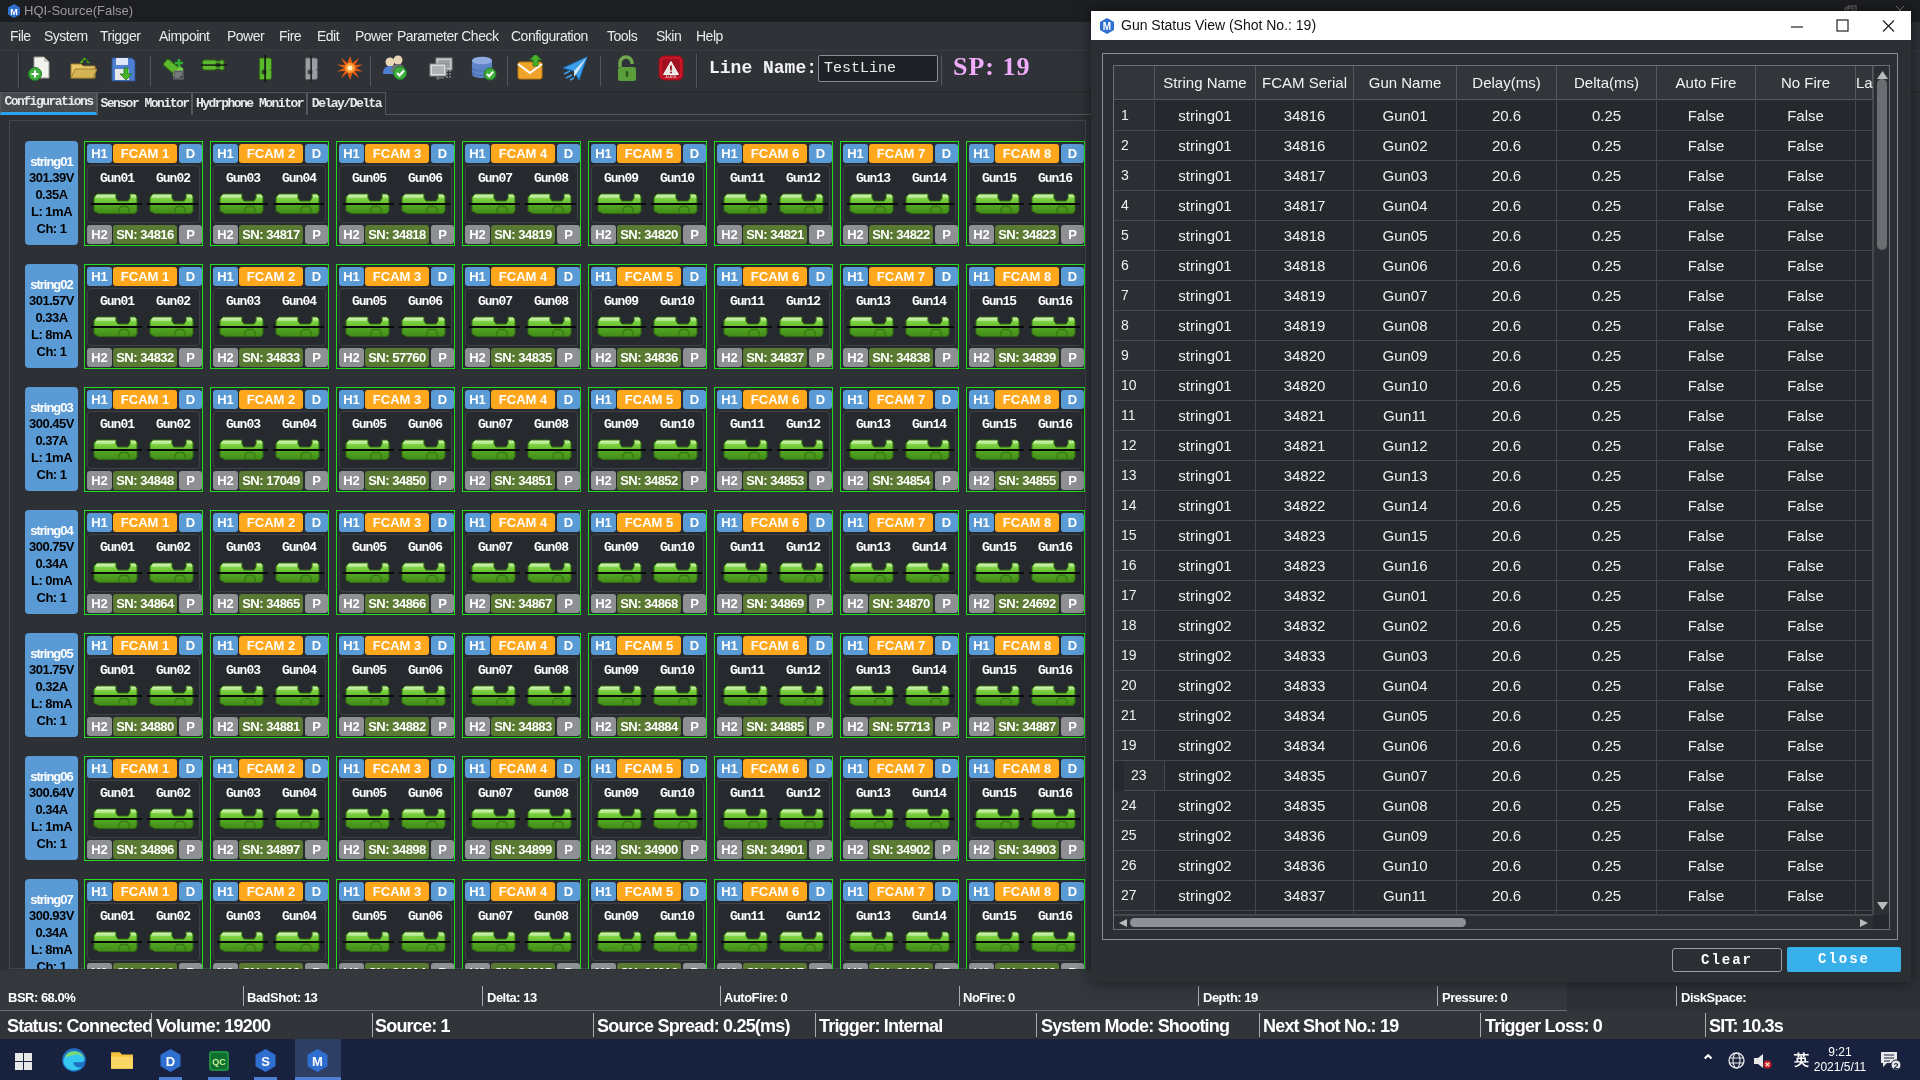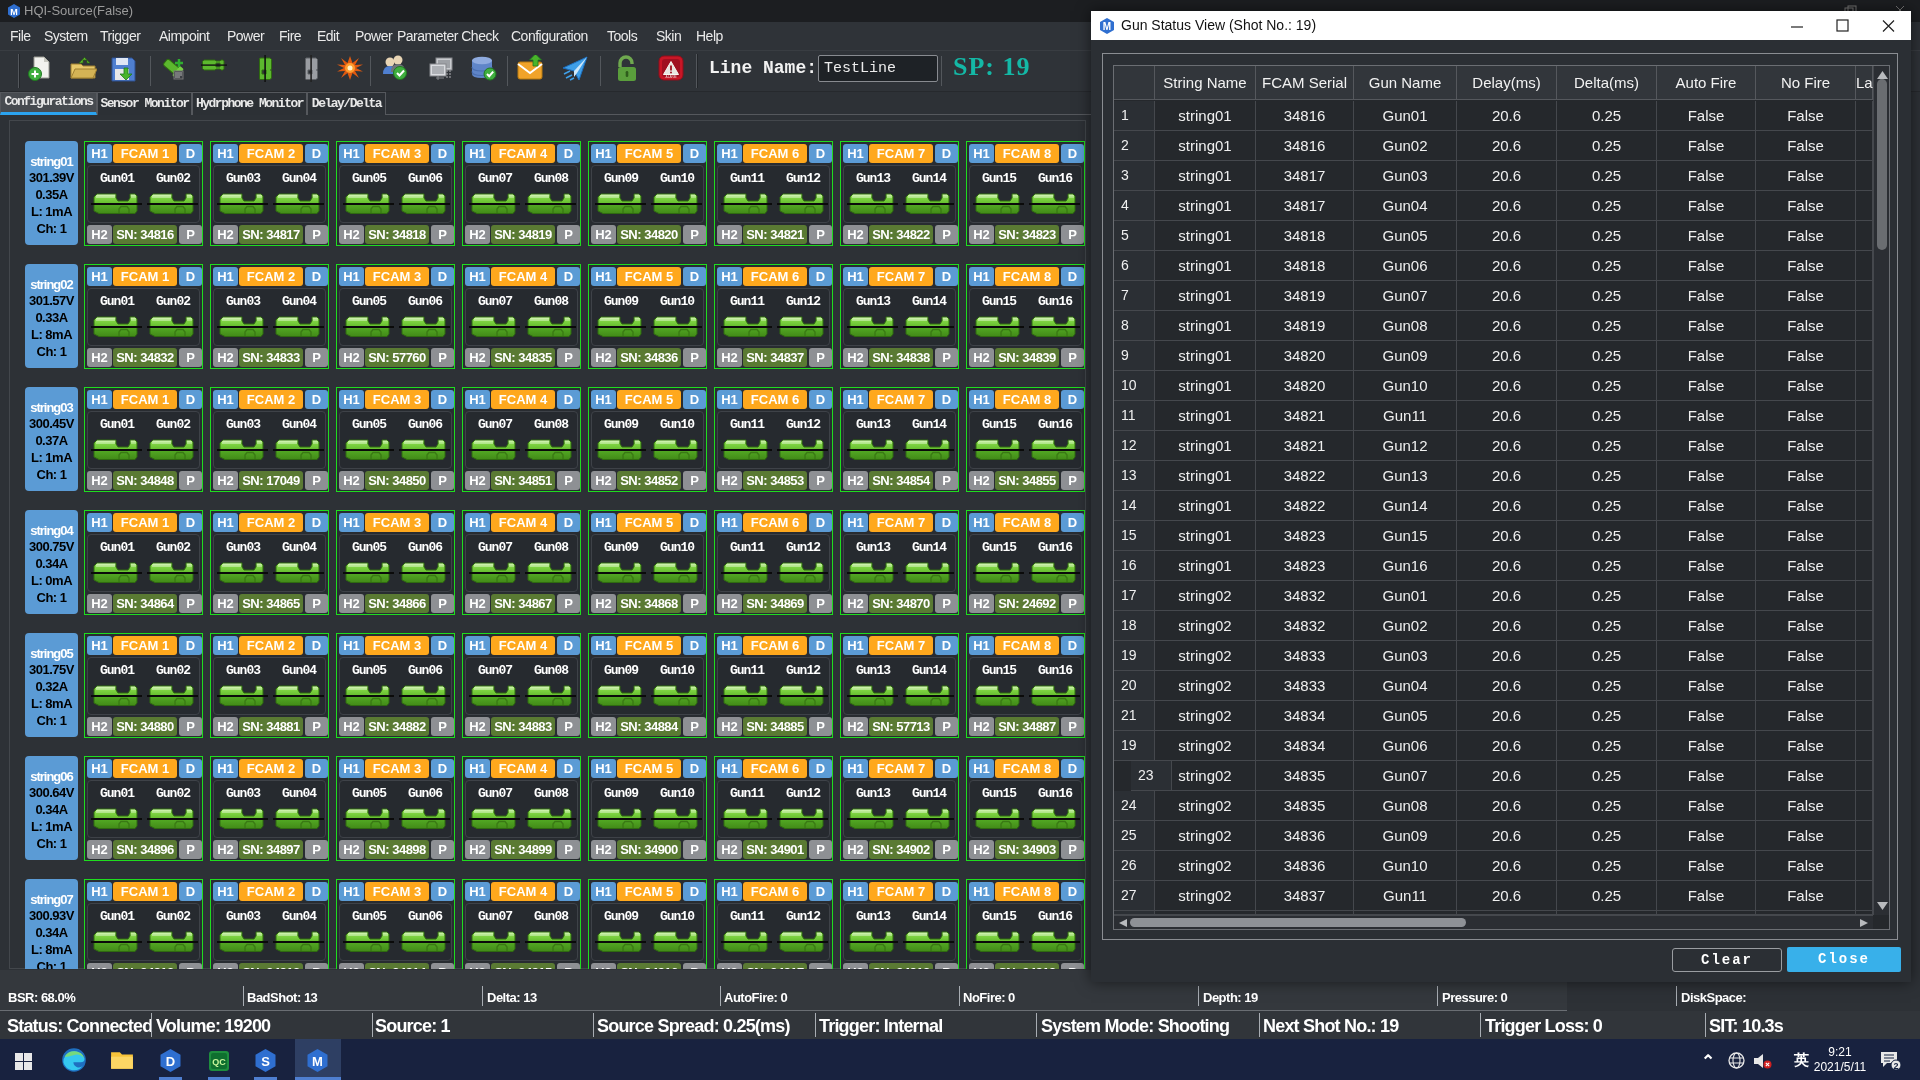--- a/index.html
+++ b/index.html
@@ -9,21 +9,21 @@
 #titlebar{left:0;top:0;width:1920px;height:22px;background:#1c1e21;}
 #titlebar .t{position:absolute;left:24px;top:3px;font-size:13px;color:#9b9b9b;}
 #menubar{left:0;top:22px;width:1812px;height:28px;background:#2f3338;}
 .mi{position:absolute;top:6px;font-size:14px;letter-spacing:-0.5px;color:#eaeaea;white-space:nowrap;}
 #toolbar{left:0;top:50px;width:1920px;height:42px;background:#2f3338;border-top:1px solid #393d42;border-bottom:1px solid #26292d;}
 .tsep{position:absolute;top:56px;width:1px;height:30px;background:#53575c;}
 .tsep2{position:absolute;top:54px;width:2px;height:34px;border-left:1px solid #53575c;border-right:1px solid #23262a;}
 
 #linename{position:absolute;left:709px;top:58px;font-family:"Liberation Mono",monospace;font-weight:bold;font-size:18px;color:#f2f2f2;}
 #lninput{position:absolute;left:818px;top:55px;width:120px;height:27px;background:#1e2226;border:1px solid #888b90;border-radius:2px;color:#ececec;font-family:"Liberation Mono",monospace;font-size:15px;line-height:25px;padding-left:5px;}
-#sp{position:absolute;left:953px;top:52px;font-family:"Liberation Serif",serif;font-weight:bold;font-size:26px;color:#14b8a6;letter-spacing:1px;}
+#sp{position:absolute;left:953px;top:52px;font-family:"Liberation Serif",serif;font-weight:bold;font-size:26px;color:#f0abfc;letter-spacing:1px;}
 #tabline{left:0;top:114px;width:1092px;height:1px;background:#55585d;}
 .tab{position:absolute;top:92px;height:23px;background:#2c3035;border:1px solid #55585d;border-bottom:none;color:#e8e8e8;font-family:"Liberation Mono",monospace;font-weight:bold;font-size:13px;text-align:center;line-height:21px;letter-spacing:-1.5px;white-space:nowrap;overflow:hidden;}
 .tab.active{background:#474b50;border-bottom:3px solid #2ba3ef;line-height:18px;}
 
 #gridclip{left:0;top:115px;width:1092px;height:854px;overflow:hidden;}
 #gridpanel{position:absolute;left:9px;top:5px;width:1077px;height:849px;border:1px solid #43474c;}
 .slabel{position:absolute;width:53px;height:104px;background:#5b9bd5;border-radius:4px;font-weight:bold;font-size:13px;text-align:center;color:#000;}
 .slabel .sn{color:#fff;display:block;margin-top:13px;margin-bottom:0px;letter-spacing:-1px;}
 .slabel div{line-height:17px;letter-spacing:-0.5px;}
 .card{position:absolute;width:119px;height:105px;border:1px solid #1fdd1f;background:#282c31;}
@@ -1817,21 +1817,21 @@
 <div class="td" style="left:742px;top:635px;width:17px"></div>
 <div class="td tdn" style="left:0px;top:665px;width:41px">19</div>
 <div class="td" style="left:41px;top:665px;width:101px">string02</div>
 <div class="td" style="left:142px;top:665px;width:98px">34834</div>
 <div class="td" style="left:240px;top:665px;width:103px">Gun06</div>
 <div class="td" style="left:343px;top:665px;width:100px">20.6</div>
 <div class="td" style="left:443px;top:665px;width:100px">0.25</div>
 <div class="td" style="left:543px;top:665px;width:99px">False</div>
 <div class="td" style="left:642px;top:665px;width:100px">False</div>
 <div class="td" style="left:742px;top:665px;width:17px"></div>
-<div class="td tdn" style="left:17px;top:695px;width:41px">23</div>
+<div class="td tdn" style="left:10px;top:695px;width:41px">23</div>
 <div class="td" style="left:41px;top:695px;width:101px">string02</div>
 <div class="td" style="left:142px;top:695px;width:98px">34835</div>
 <div class="td" style="left:240px;top:695px;width:103px">Gun07</div>
 <div class="td" style="left:343px;top:695px;width:100px">20.6</div>
 <div class="td" style="left:443px;top:695px;width:100px">0.25</div>
 <div class="td" style="left:543px;top:695px;width:99px">False</div>
 <div class="td" style="left:642px;top:695px;width:100px">False</div>
 <div class="td" style="left:742px;top:695px;width:17px"></div>
 <div class="td tdn" style="left:0px;top:725px;width:41px">24</div>
 <div class="td" style="left:41px;top:725px;width:101px">string02</div>

